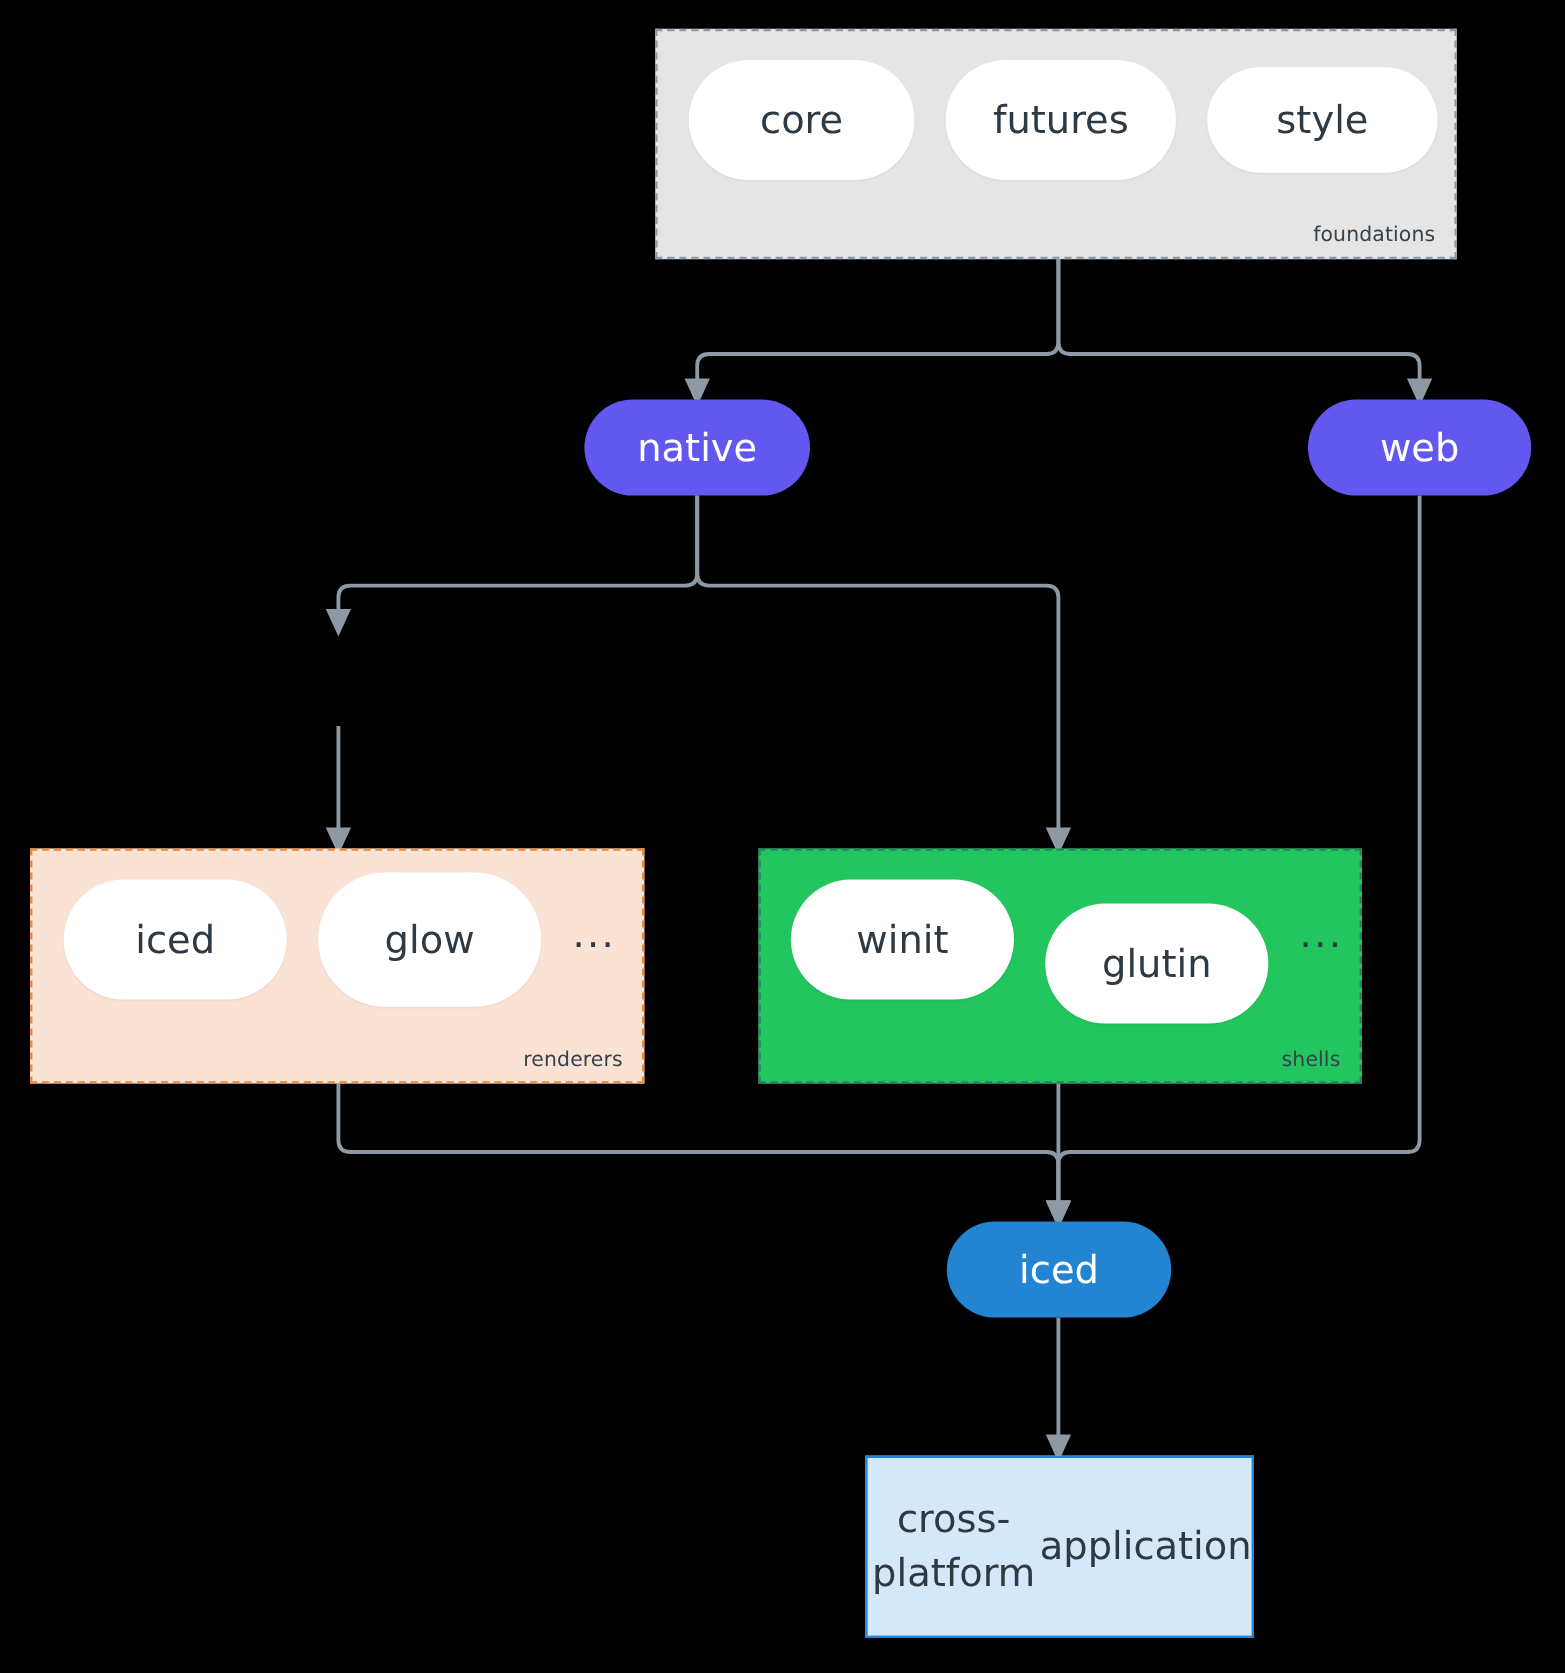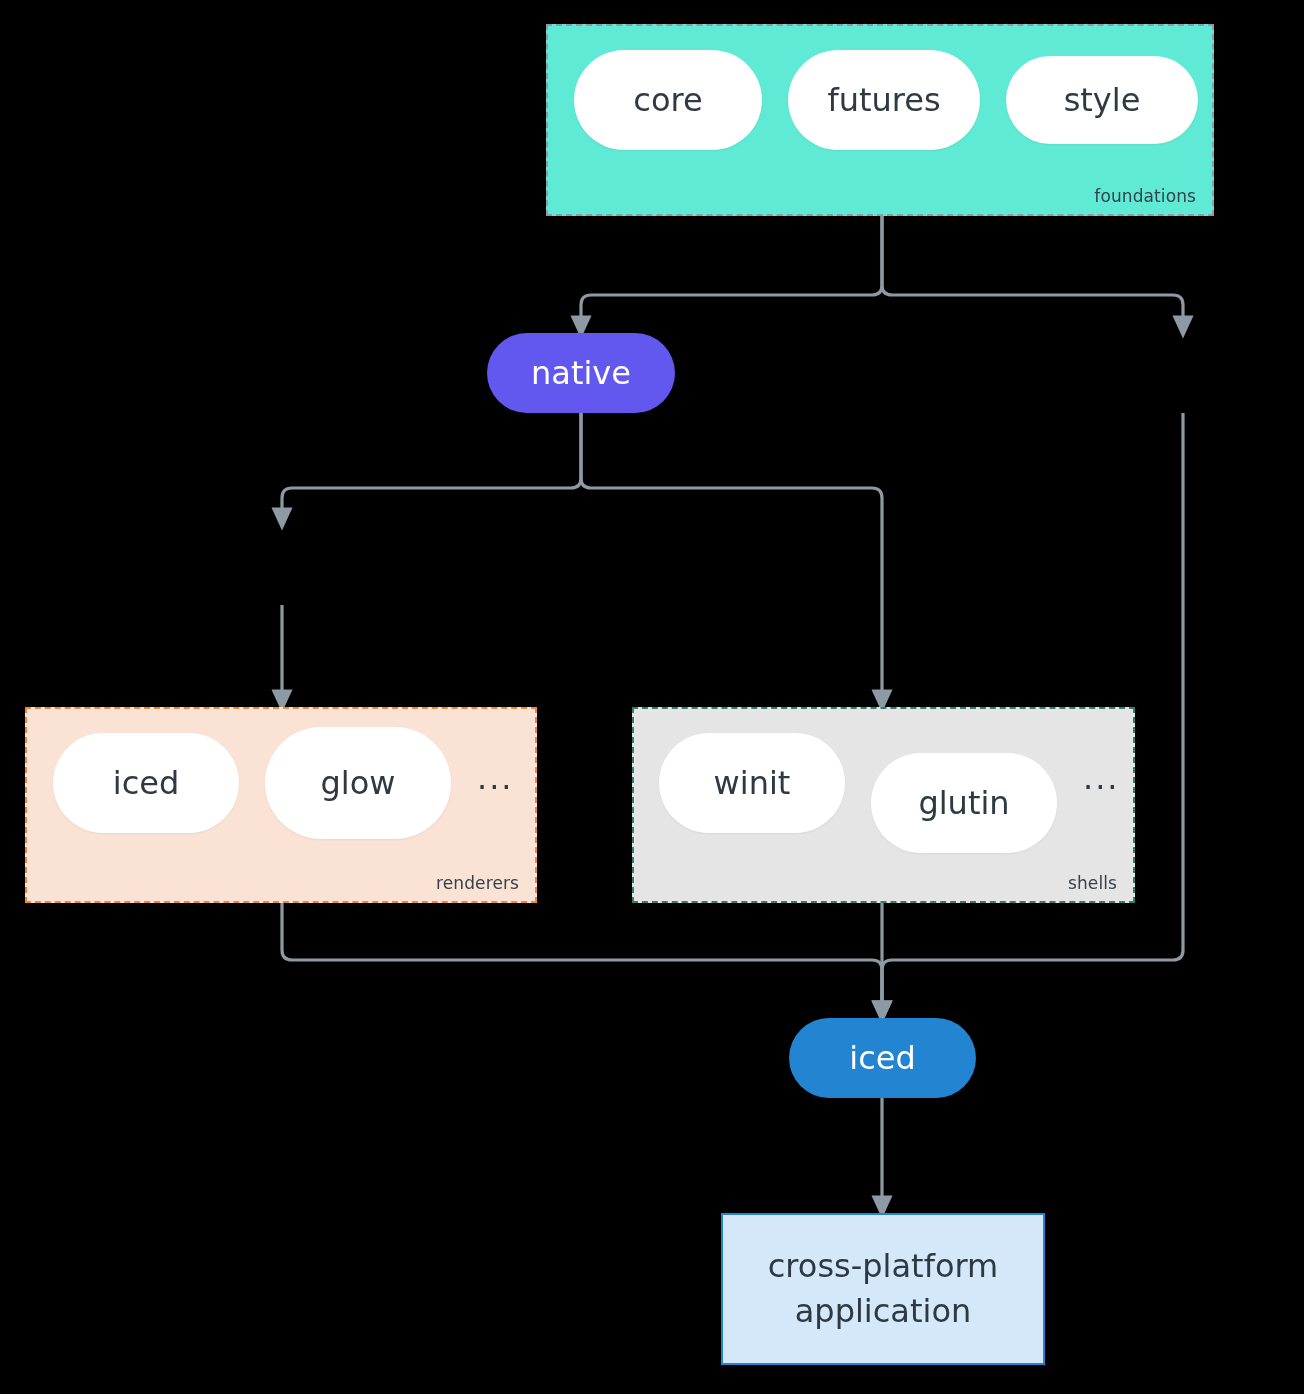--- a/index.html
+++ b/index.html
@@ -35,33 +35,33 @@
     bottom: 8px;
     font-size: 17px;
     color: #35424c;
     letter-spacing: 0.1px;
     white-space: nowrap;
   }
 
   .group.foundations {
     left: 546px; top: 24px;
     width: 668px; height: 192px;
-    background: #5eead4;
+    background: #e5e5e5;
     border: 2px dashed #8f9ba6;
   }
   .group.renderers {
     left: 25px; top: 707px;
     width: 512px; height: 196px;
     background: #fae3d4;
     border: 2px dashed #ea8a3c;
   }
   .group.shells {
     left: 632px; top: 707px;
     width: 503px; height: 196px;
-    background: #e5e5e5;
+    background: #22c55e;
     border: 2px dashed #2f7f6c;
   }
 
   
   .pill-row {
     position: absolute;
     left: 0; top: 0;
     display: flex;
     align-items: center;
     gap: 26px;
@@ -103,21 +103,20 @@
 
   
   .rect-node {
     position: absolute;
     box-sizing: border-box;
     left: 721px; top: 1213px;
     width: 324px; height: 152px;
     background: #d5e8f9;
     border: 2px solid #2384d2;
     display: flex;
-    flex-direction: column;
     align-items: center;
     justify-content: center;
     font-size: 32px;
     line-height: 1.42;
     color: #2d3943;
     text-align: center;
   }
 </style>
 </head>
 <body>
@@ -152,20 +151,21 @@
     <div class="pill-row" style="left:26px; top:24px; height:100px;">
       <div class="pill" style="width:188px; height:100px;">core</div>
       <div class="pill" style="width:192px; height:100px;">futures</div>
       <div class="pill" style="width:192px; height:88px;">style</div>
     </div>
     <div class="group-label">foundations</div>
   </div>
 
   <div class="node native">native</div>
 
+  <div class="node web">web</div>
 
 
   <div class="group renderers">
     <div class="pill-row" style="left:26px; top:24px; height:100px;">
       <div class="pill" style="width:186px; height:100px;">iced</div>
       <div class="pill" style="width:186px; height:112px;">glow</div>
       <div class="ellipsis">...</div>
     </div>
     <div class="group-label">renderers</div>
   </div>

